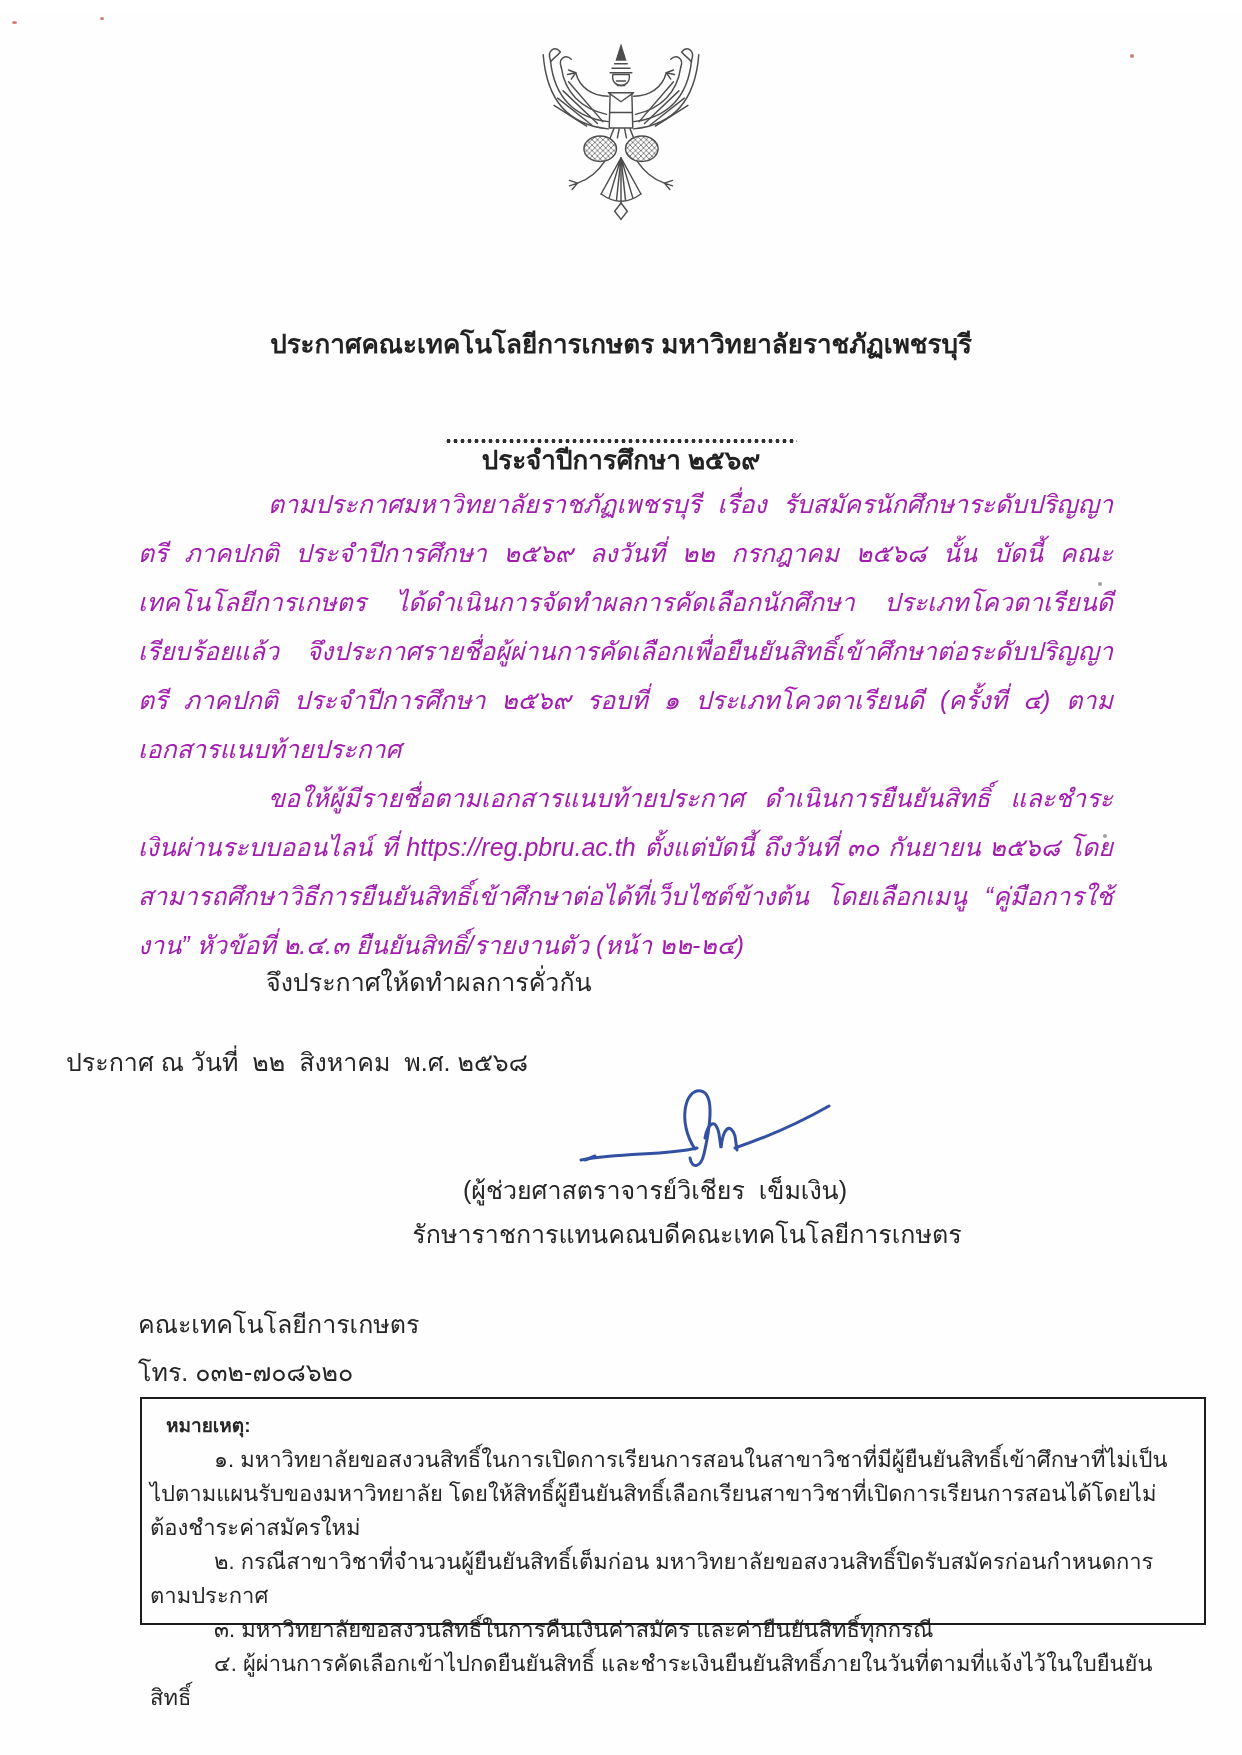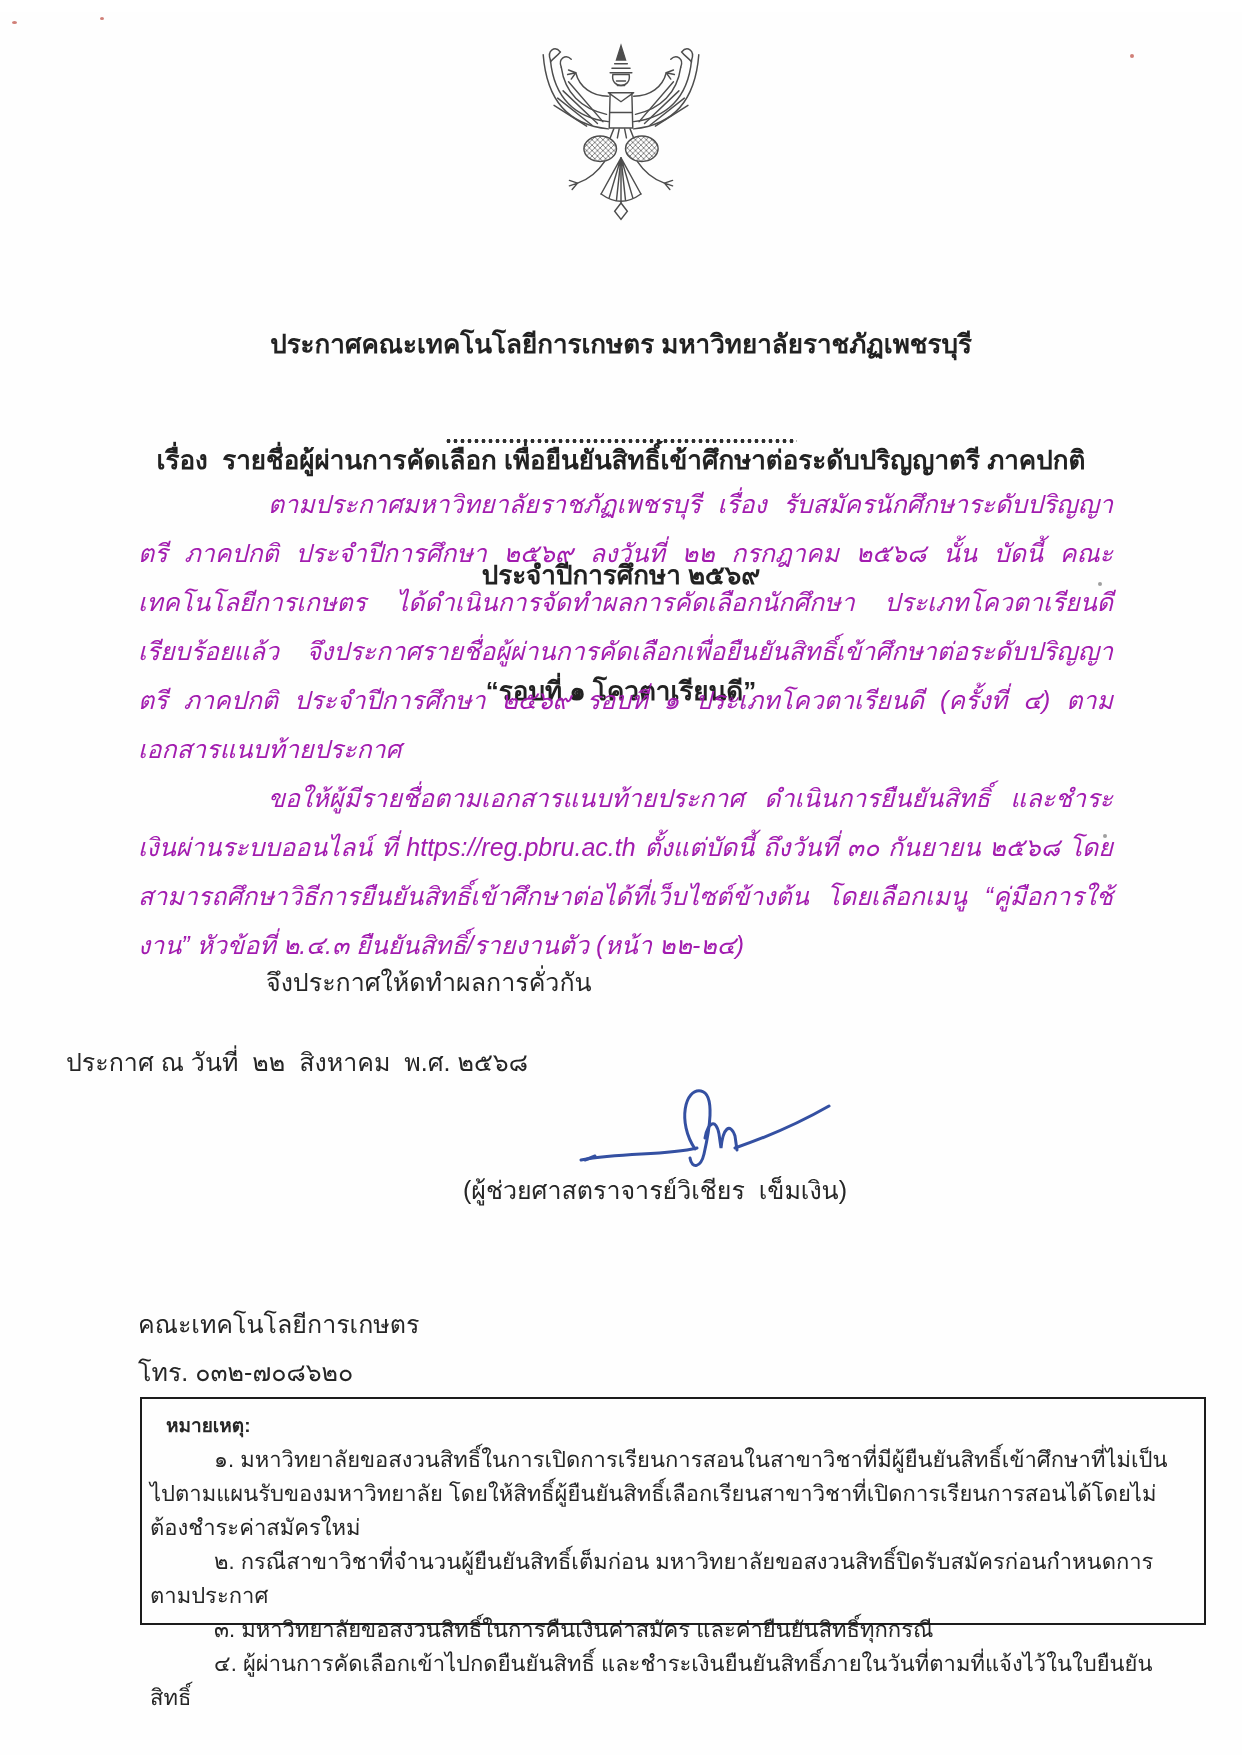--- a/index.html
+++ b/index.html
@@ -125,23 +125,21 @@
         <path d="M110 128 L88 168 M110 128 L97 172 M110 128 L105 175 M110 128 L115 175 M110 128 L123 172 M110 128 L132 168"></path>
         <path d="M88 168 Q110 184 132 168"></path>
         <path d="M110 128 L110 178"></path>
         <path d="M110 178 l-7 9 l7 9 l7 -9 Z"></path>
       </g>
     </svg>
   </div>
 
   <div class="title-block">
     <div>ประกาศคณะเทคโนโลยีการเกษตร มหาวิทยาลัยราชภัฏเพชรบุรี</div>
-    <div>เรื่อง  รายชื่อผู้ผ่านการคัดเลือก เพื่อยืนยันสิทธิ์เข้าศึกษาต่อระดับปริญญาตรี ภาคปกติ</div>
     <div>ประจำปีการศึกษา ๒๕๖๙</div>
-    <div>“รอบที่ ๑ โควตาเรียนดี”</div>
   </div>
 
   <div class="dotted-sep"></div>
 
   <div class="body-text">
     <p>ตามประกาศมหาวิทยาลัยราชภัฏเพชรบุรี เรื่อง รับสมัครนักศึกษาระดับปริญญาตรี ภาคปกติ ประจำปีการศึกษา ๒๕๖๙ ลงวันที่ ๒๒ กรกฎาคม ๒๕๖๘ นั้น บัดนี้ คณะเทคโนโลยีการเกษตร ได้ดำเนินการจัดทำผลการคัดเลือกนักศึกษา ประเภทโควตาเรียนดี เรียบร้อยแล้ว จึงประกาศรายชื่อผู้ผ่านการคัดเลือกเพื่อยืนยันสิทธิ์เข้าศึกษาต่อระดับปริญญาตรี ภาคปกติ ประจำปีการศึกษา ๒๕๖๙ รอบที่ ๑ ประเภทโควตาเรียนดี (ครั้งที่ ๔) ตามเอกสารแนบท้ายประกาศ</p>
     <p>ขอให้ผู้มีรายชื่อตามเอกสารแนบท้ายประกาศ  ดำเนินการยืนยันสิทธิ์ และชำระเงินผ่านระบบออนไลน์ ที่ https://reg.pbru.ac.th  ตั้งแต่บัดนี้  ถึงวันที่ ๓๐ กันยายน ๒๕๖๘ โดยสามารถศึกษาวิธีการยืนยันสิทธิ์เข้าศึกษาต่อได้ที่เว็บไซต์ข้างต้น โดยเลือกเมนู “คู่มือการใช้งาน” หัวข้อที่ ๒.๔.๓ ยืนยันสิทธิ์/รายงานตัว (หน้า ๒๒-๒๔)</p>
   </div>
 
   <div class="closing">จึงประกาศให้ดทำผลการคั่วกัน</div>
@@ -154,20 +152,21 @@
         <path d="M6 80 C 50 72 88 76 122 68"></path>
         <path d="M10 80 L20 76"></path>
         <path d="M120 69 C 102 42 110 8 126 11 C 141 14 134 52 129 74 C 126 87 117 90 115 78"></path>
         <path d="M130 58 C 133 42 141 38 144 54 L 146 68 C 148 48 155 42 160 56 L 162 70"></path>
         <path d="M160 68 C 195 56 226 42 254 26"></path>
       </g>
     </svg>
   </div>
 
   <div class="sig-name">(ผู้ช่วยศาสตราจารย์วิเชียร  เข็มเงิน)</div>
+  <div class="sig-title">รักษาราชการแทนคณบดีคณะเทคโนโลยีการเกษตร</div>
 
   <div class="contact">
     <div>คณะเทคโนโลยีการเกษตร</div>
     <div>โทร. ๐๓๒-๗๐๘๖๒๐</div>
   </div>
 
   <div class="note-box">
     <div class="note-heading">หมายเหตุ:</div>
     <p class="note-item">๑. มหาวิทยาลัยขอสงวนสิทธิ์ในการเปิดการเรียนการสอนในสาขาวิชาที่มีผู้ยืนยันสิทธิ์เข้าศึกษาที่ไม่เป็นไปตามแผนรับของมหาวิทยาลัย โดยให้สิทธิ์ผู้ยืนยันสิทธิ์เลือกเรียนสาขาวิชาที่เปิดการเรียนการสอนได้โดยไม่ต้องชำระค่าสมัครใหม่</p>
     <p class="note-item">๒. กรณีสาขาวิชาที่จำนวนผู้ยืนยันสิทธิ์เต็มก่อน มหาวิทยาลัยขอสงวนสิทธิ์ปิดรับสมัครก่อนกำหนดการตามประกาศ</p>

